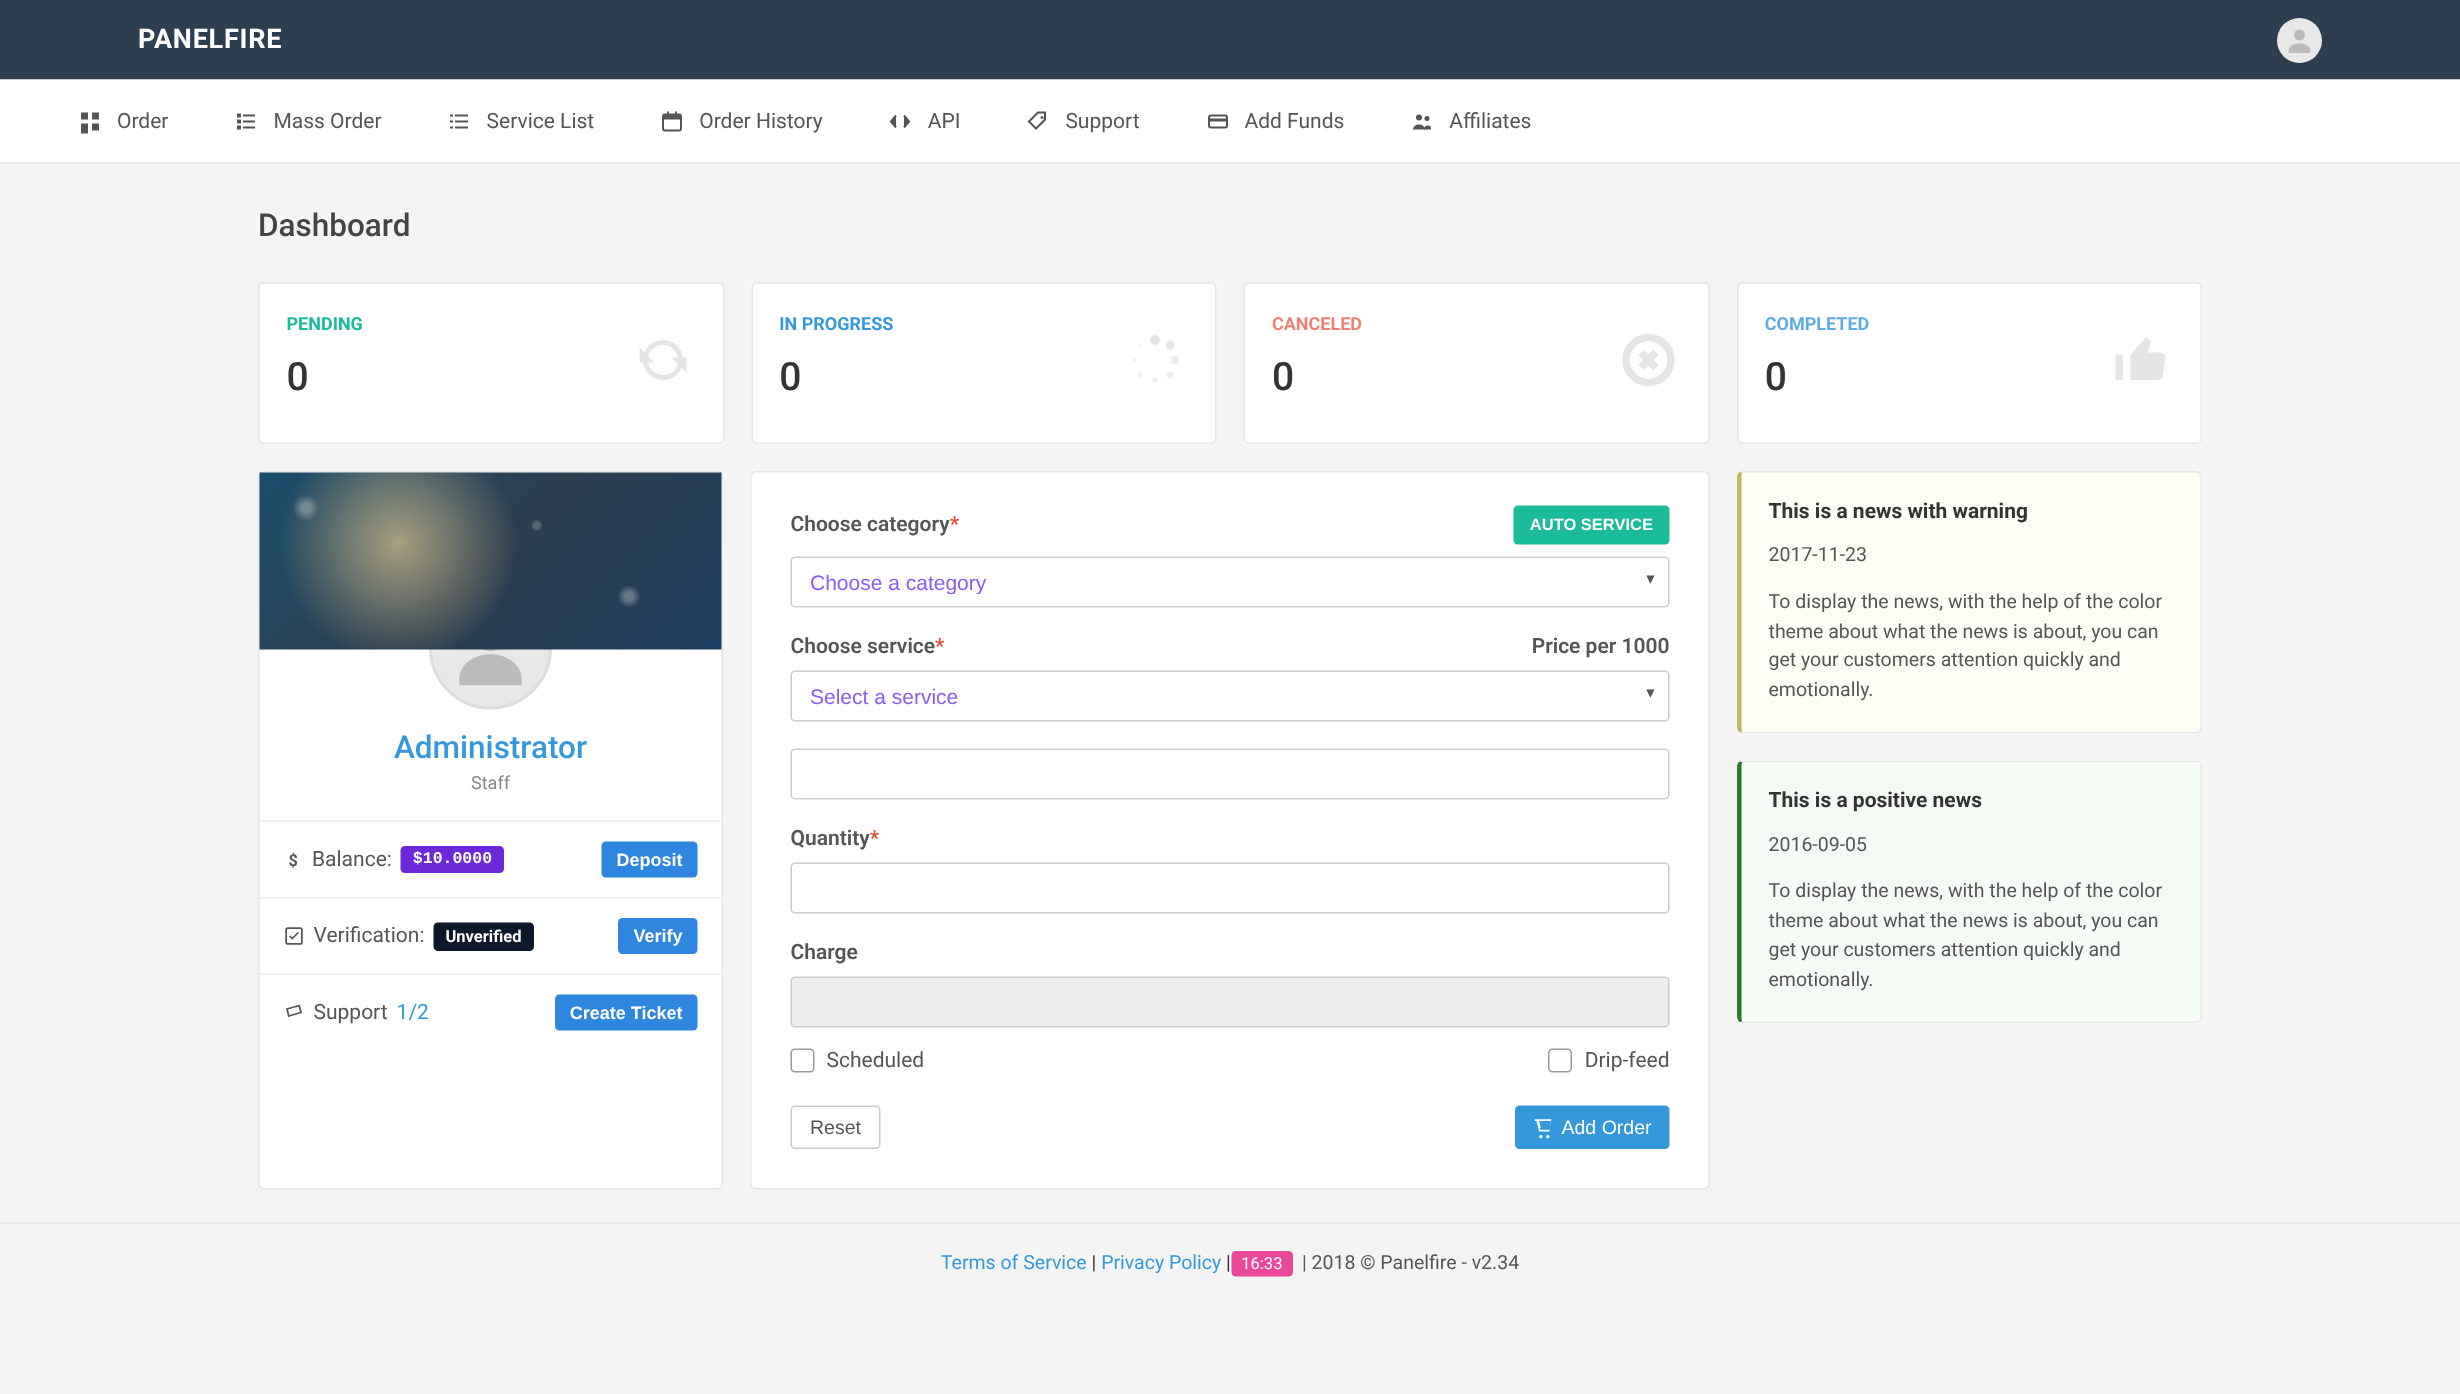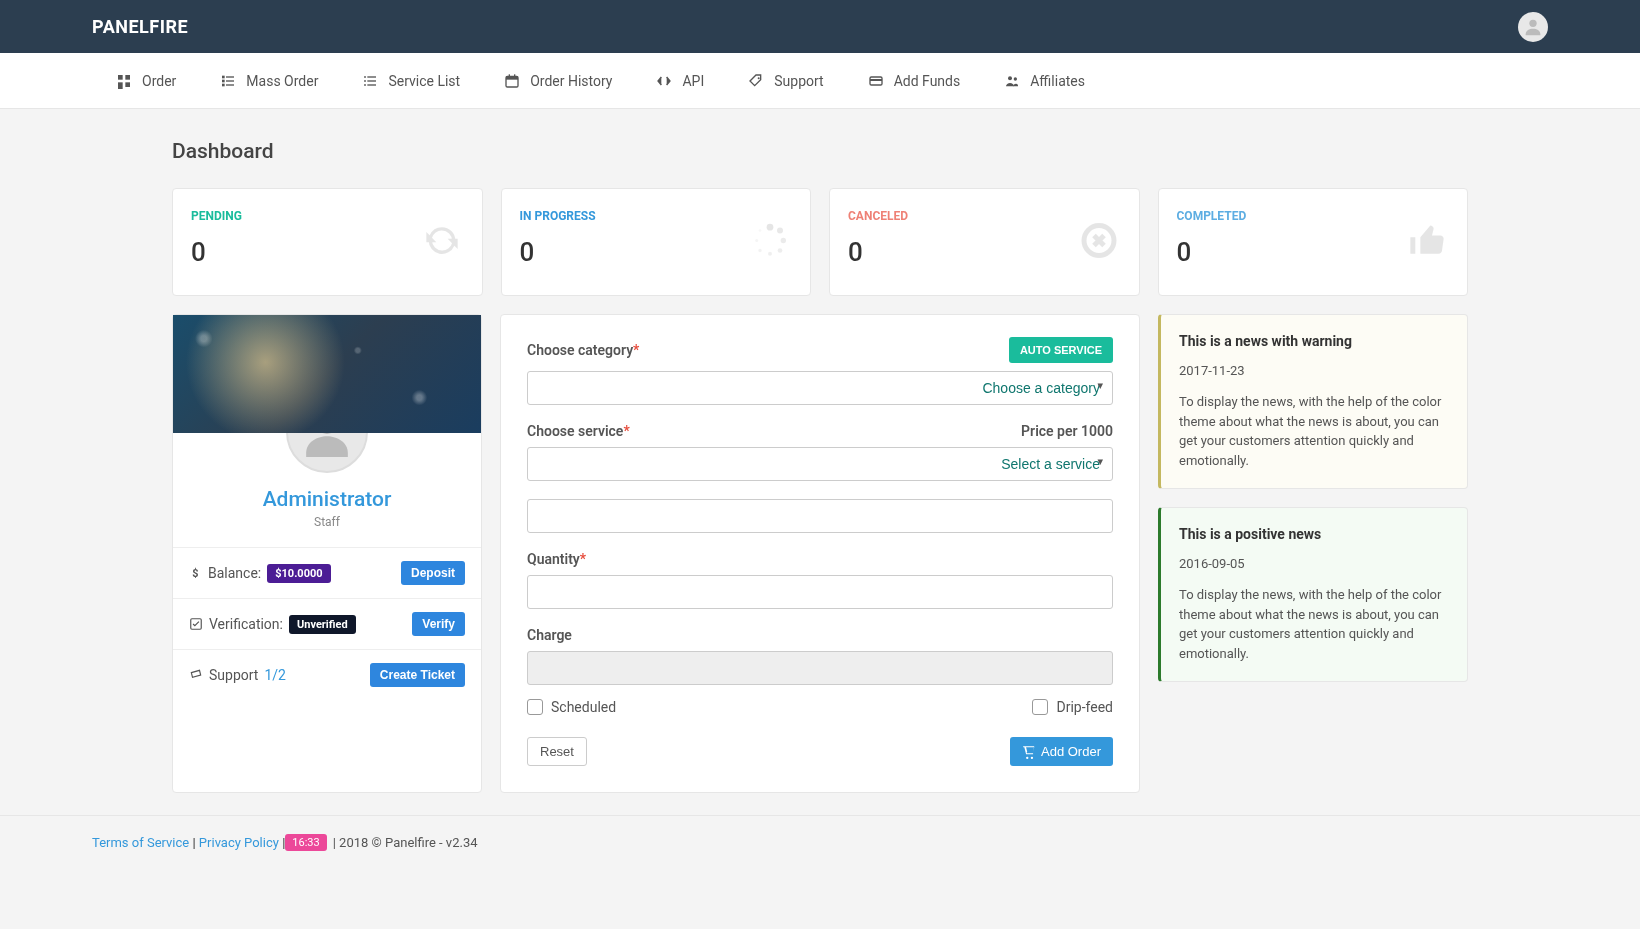--- a/index.html
+++ b/index.html
@@ -30,21 +30,21 @@
   border-radius: 50%;
   background: #e8e8e8;
   margin-right: 72px;
   display: flex;
   align-items: center;
   justify-content: center;
 }
 .nav-bar {
   background: #fff;
   border-bottom: 1px solid #e6e6e6;
-  padding: 0 116px;
+  padding: 0 52px;
   display: flex;
   gap: 44px;
   height: 56px;
   align-items: center;
 }
 .nav-item {
   display: flex;
   align-items: center;
   gap: 10px;
   color: #555;
@@ -160,21 +160,21 @@
 }
 .profile-row .left { display: flex; align-items: center; gap: 6px; }
 .badge {
   display: inline-block;
   padding: 3px 8px;
   border-radius: 3px;
   font-size: 11px;
   font-weight: 700;
   color: #fff;
 }
-.badge-green { background: #4c1d95; }
+.badge-green { background: #6d28d9; font-family: Liberation Mono, monospace; }
 .badge-red { background: #0f172a; }
 .btn {
   display: inline-flex;
   align-items: center;
   gap: 5px;
   padding: 6px 12px;
   border-radius: 3px;
   font-size: 13px;
   font-weight: 500;
   border: none;
@@ -206,25 +206,24 @@
   color: #555;
   font-weight: 600;
 }
 .req { color: #e74c3c; }
 .form-control {
   width: 100%;
   padding: 7px 12px;
   border: 1px solid #ccc;
   border-radius: 3px;
   font-size: 14px;
-  color: #0f766e;
+  color: #8b5cf6;
   background: #fff;
   margin-bottom: 18px;
   height: 34px;
-  text-align: right;
 }
 .form-control[readonly] {
   background: #eee;
 }
 select.form-control {
   appearance: none;
   background-image: none;
   position: relative;
 }
 .select-wrap { position: relative; }
@@ -288,21 +287,21 @@
 .news-body {
   font-size: 13px;
   color: #555;
   line-height: 1.5;
 }
 .footer {
   border-top: 1px solid #e6e6e6;
   margin-top: 22px;
   padding: 18px 92px;
   display: flex;
-  justify-content: flex-start;
+  justify-content: center;
   align-items: center;
   font-size: 13px;
   background: #f4f4f4;
 }
 .footer a { color: #3498db; text-decoration: none; }
 .footer .right { display: flex; align-items: center; gap: 6px; color: #555; }
 .time-pill {
   background: #ec4899;
   color: #fff;
   border-radius: 3px;

